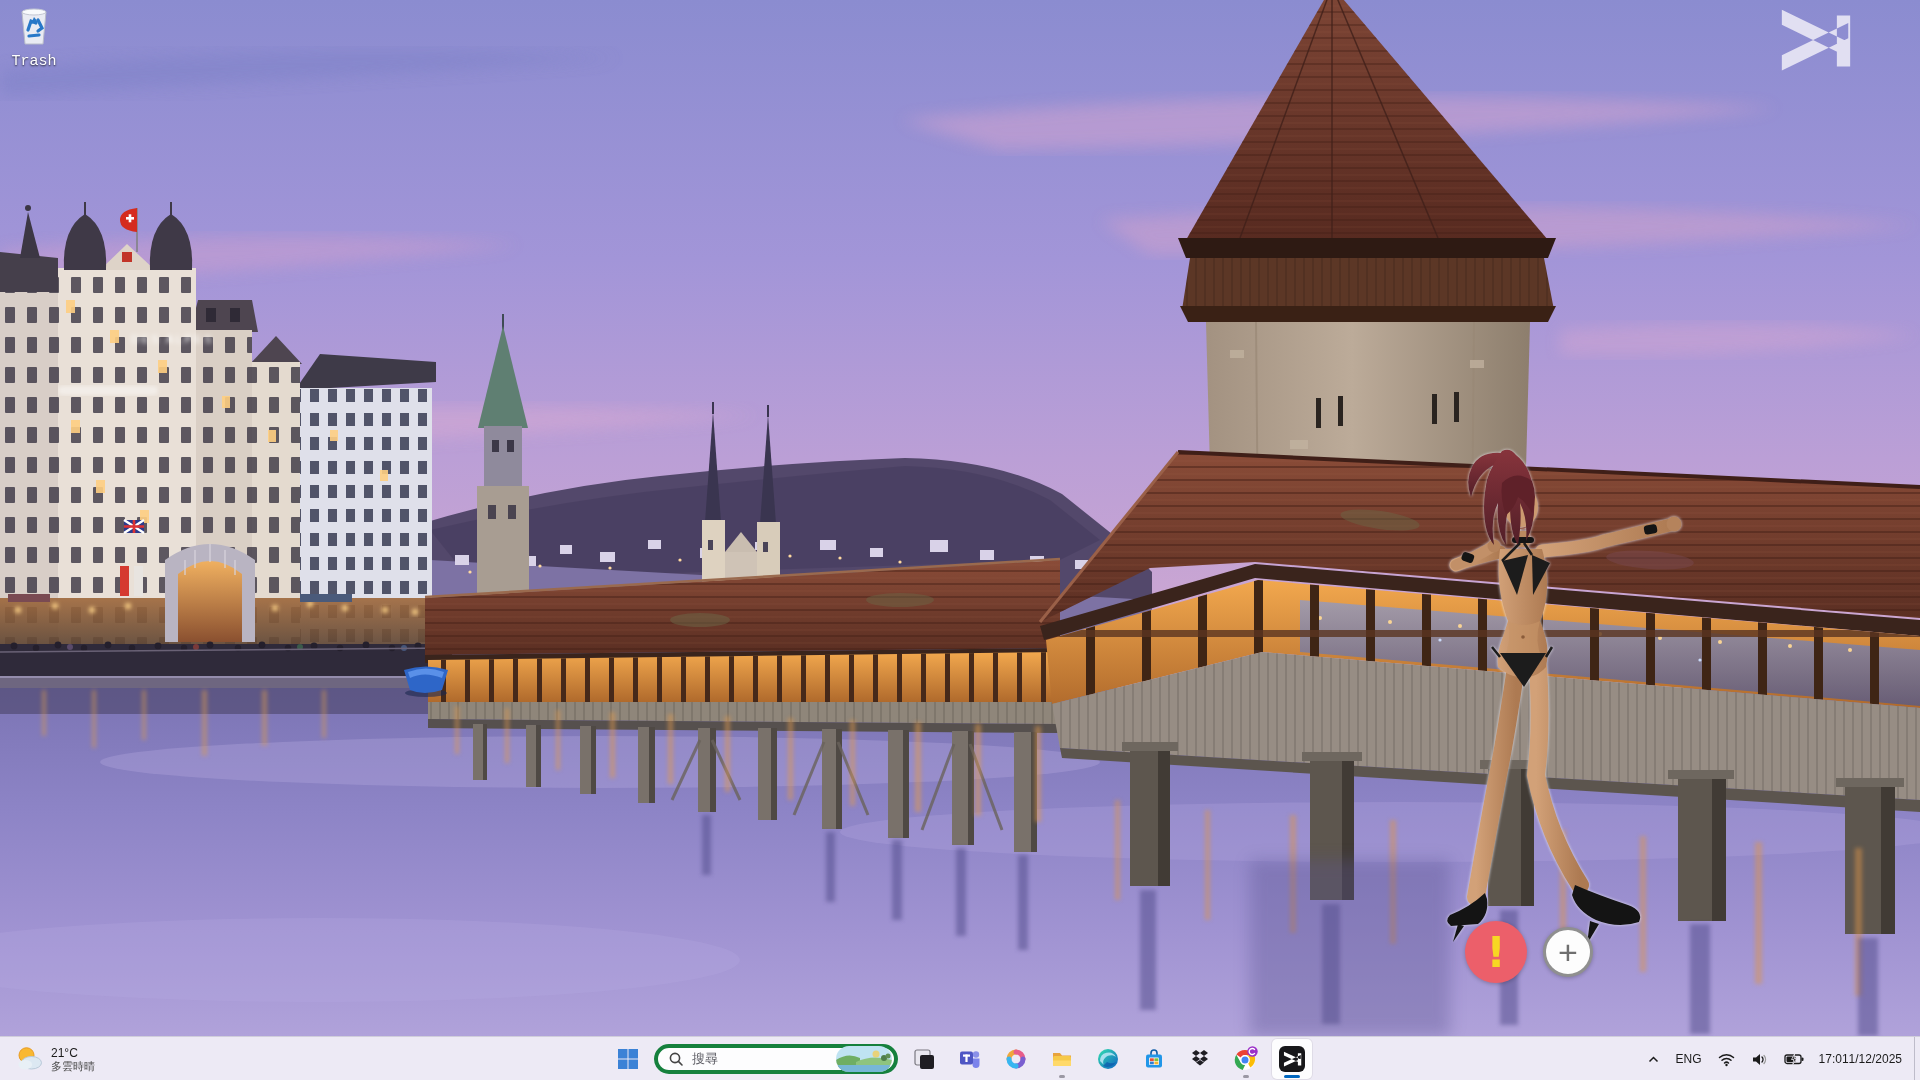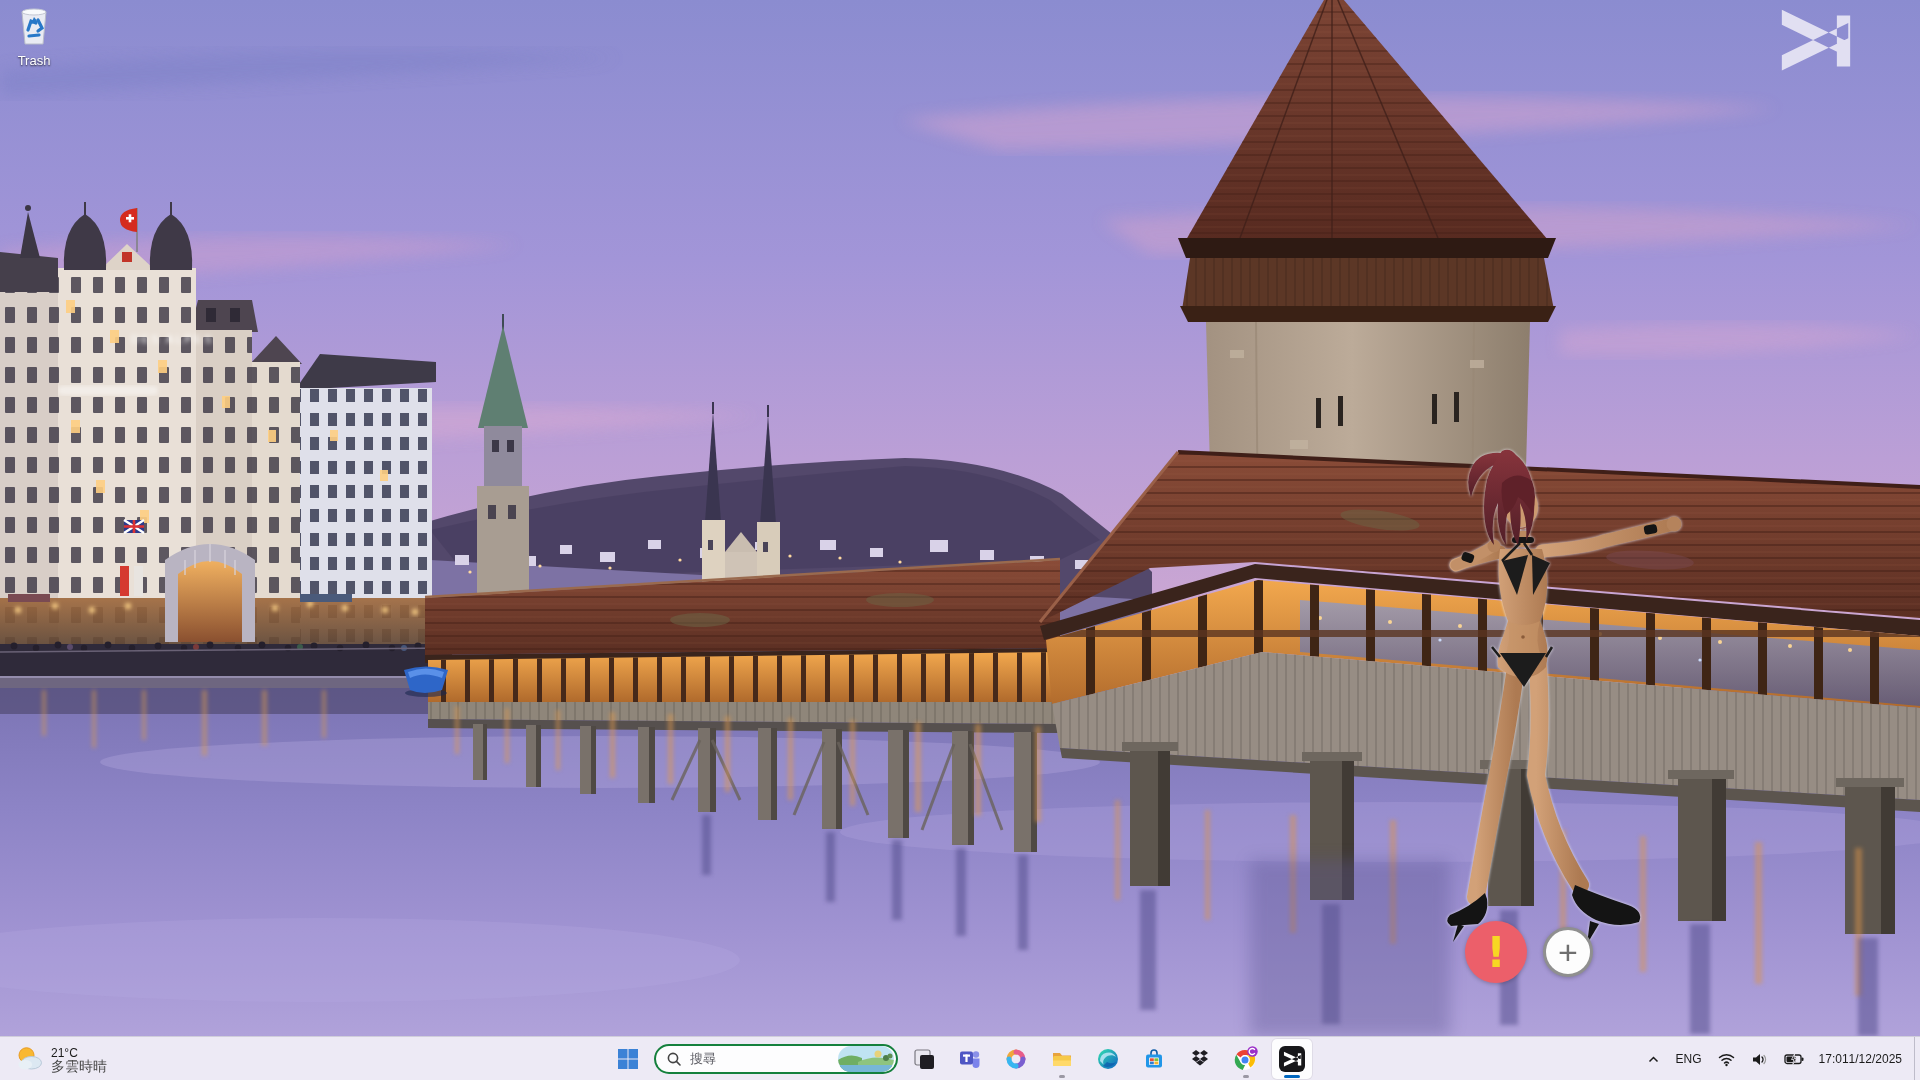--- a/index.html
+++ b/index.html
@@ -1,48 +1,48 @@
 <!DOCTYPE html>
 <html><head>
 <meta charset="utf-8">
 <style>
   html,body{margin:0;padding:0;width:1920px;height:1080px;overflow:hidden;
     font-family:"Liberation Sans","DejaVu Sans",sans-serif;background:#8d8fd2;}
   #stage{position:relative;width:1920px;height:1080px;overflow:hidden;}
   #wallpaper{position:absolute;left:0;top:0;}
   
   .desk-icon{position:absolute;left:4px;top:6px;width:60px;text-align:center;cursor:default;}
-  .desk-icon .lbl{color:#fff;font-size:13px;text-shadow:0 1px 2px rgba(0,0,0,.8);display:block;margin-top:1px;}
+  .desk-icon .lbl{color:#fff;font-size:15px;text-shadow:0 1px 2px rgba(0,0,0,.8);display:block;margin-top:1px;font-family:Liberation Mono, monospace;}
   
   #capcut-watermark{position:absolute;left:1772px;top:4px;width:88px;height:74px;opacity:.8;}
   
   .bubble{position:absolute;border-radius:50%;display:flex;align-items:center;justify-content:center;
     font-weight:bold;box-shadow:0 1px 4px rgba(0,0,0,.25);cursor:pointer;}
   #alert-btn{left:1465px;top:921px;width:62px;height:62px;background:#ec5f6a;color:#f7d723;
     font-size:42px;font-family:"DejaVu Sans",sans-serif;}
   #add-btn{left:1543px;top:927px;width:50px;height:50px;background:#fdfdfd;border:3px solid #8f8f8f;
     box-sizing:border-box;color:#6f6f6f;font-size:34px;font-weight:400;line-height:0;}
   
   #mascot{position:absolute;left:1438px;top:445px;filter:drop-shadow(0 0 1.5px rgba(235,235,245,.9));}
   
   #taskbar{position:absolute;left:0;top:1036px;width:1920px;height:44px;
     background:rgba(242,239,247,.95);border-top:1px solid rgba(120,120,140,.25);
     display:flex;align-items:flex-end;}
   #weather{position:absolute;left:4px;top:0;height:44px;display:flex;align-items:center;gap:7px;
     padding:0 10px;border-radius:4px;cursor:pointer;}
   #weather .t1{font-size:12px;color:#1b1b1b;line-height:14px;}
-  #weather .t2{font-size:14px;color:#494949;line-height:13px;}
+  #weather .t2{font-size:11px;color:#494949;line-height:13px;}
   #center-group{margin:0 auto;display:flex;align-items:center;gap:6px;height:44px;}
   .tb-btn{width:40px;height:40px;border-radius:5px;display:flex;align-items:center;justify-content:center;
     position:relative;cursor:pointer;}
   .run-dot{position:absolute;bottom:1px;left:50%;transform:translateX(-50%);
     width:6px;height:3px;border-radius:2px;background:#9b98a4;}
   .run-dot.active{width:16px;background:#0067c0;}
   .capcut-tile{background:#fdfdfe;box-shadow:0 0 0 1px rgba(0,0,0,.06);}
-  #search-pill{width:244px;height:30px;background:#fdfdfe;border:2px solid #15803d;border-radius:16px;
+  #search-pill{width:244px;height:30px;background:#fdfdfe;border:4px solid #15803d;border-radius:16px;
     display:flex;align-items:center;padding:0 2px 0 10px;gap:8px;cursor:text;box-sizing:border-box;}
   #search-pill .ph{font-size:13px;color:#5f5f66;flex:1;}
   #tray{position:absolute;right:0;top:0;height:44px;display:flex;align-items:center;gap:2px;}
   .tray-btn{height:40px;display:flex;align-items:center;justify-content:center;padding:0 7px;
     border-radius:5px;cursor:pointer;color:#1b1b1b;font-size:12px;}
   #clock{display:flex;flex-direction:row;align-items:flex-end;justify-content:center;
     font-size:12px;color:#1b1b1b;line-height:15px;padding:0 6px;border-radius:5px;cursor:pointer;}
   #show-desktop{width:5px;height:44px;border-left:1px solid rgba(100,100,120,.35);margin-left:4px;cursor:pointer;}
 </style>
 </head>

